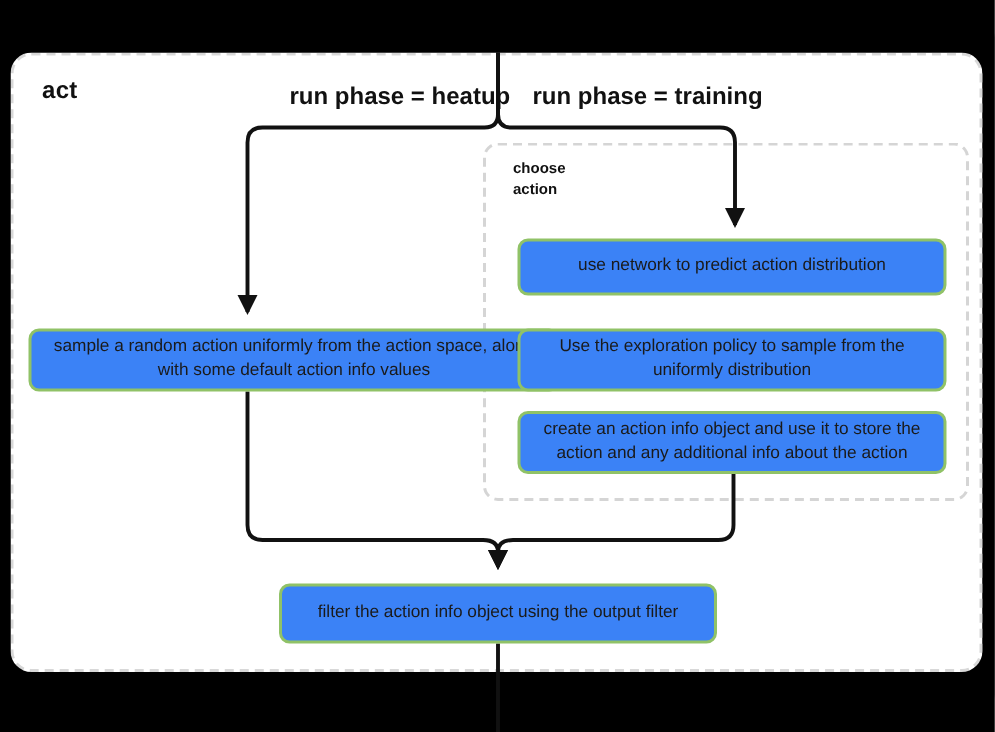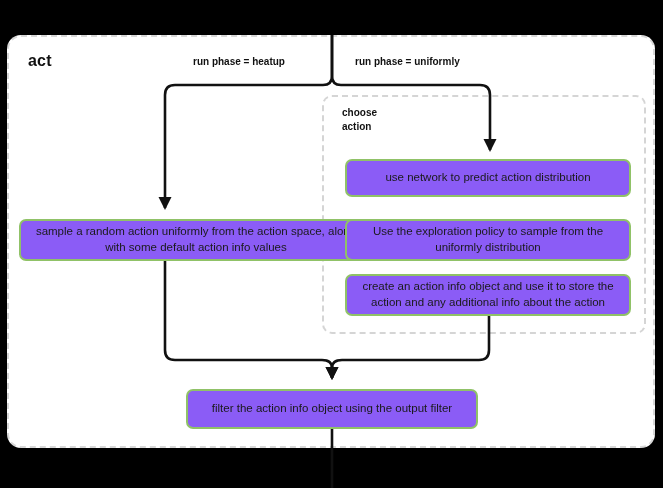--- a/index.html
+++ b/index.html
@@ -55,21 +55,21 @@
     top: 106px;
     font-size: 10px;
     font-weight: bold;
     color: #111111;
     line-height: 1.35;
     width: 120px;
   }
   
   .node {
     position: absolute;
-    background: #8b5cf6;
+    background: #3b82f6;
     border: 2px solid #90c267;
     border-radius: 7px;
     box-sizing: border-box;
     display: flex;
     align-items: center;
     justify-content: center;
     text-align: center;
     font-size: 11.5px;
     color: #1a1a1a;
     line-height: 1.35;
@@ -77,21 +77,21 @@
   }
   #node-sample   { left: 19px;  top: 219px; width: 354px; height: 42px; }
   #node-predict  { left: 345px; top: 159px; width: 286px; height: 38px; }
   #node-explore  { left: 345px; top: 219px; width: 286px; height: 42px; }
   #node-create   { left: 345px; top: 274px; width: 286px; height: 42px; }
   #node-filter   { left: 186px; top: 389px; width: 292px; height: 40px; }
 
   
   .edge-label {
     position: absolute;
-    font-size: 10px;
+    font-size: 16px;
     font-weight: bold;
     color: #111111;
     white-space: nowrap;
   }
   #label-heatup   { left: 193px; top: 56px; }
   #label-training { left: 355px; top: 56px; }
 
   #edges {
     position: absolute;
     left: 0; top: 0;
@@ -123,21 +123,21 @@
     <path d="M 332,35 L 332,76 Q 332,85 341,85 L 480,85 Q 490,85 490,95 L 490,150" fill="none" stroke="#111111" stroke-width="2.6" marker-end="url(#arrow)"></path>
 
     <path d="M 165,261 L 165,350 Q 165,360 175,360 L 322,360 Q 332,360 332,368 L 332,378" fill="none" stroke="#111111" stroke-width="2.6" marker-end="url(#arrow)"></path>
 
     <path d="M 489,316 L 489,350 Q 489,360 479,360 L 342,360 Q 332,360 332,368 L 332,378" fill="none" stroke="#111111" stroke-width="2.6" marker-end="url(#arrow)"></path>
 
     <path d="M 332,429 L 332,488" fill="none" stroke="#111111" stroke-width="2.6"></path>
   </svg>
 
   <div class="edge-label" id="label-heatup">run phase = heatup</div>
-  <div class="edge-label" id="label-training">run phase = uniformly</div>
+  <div class="edge-label" id="label-training">run phase = training</div>
 
   <div class="node" id="node-sample">sample a random action uniformly from the action space, along with some default action info values</div>
   <div class="node" id="node-predict">use network to predict action distribution</div>
   <div class="node" id="node-explore">Use the exploration policy to sample from the uniformly distribution</div>
   <div class="node" id="node-create">create an action info object and use it to store the action and any additional info about the action</div>
   <div class="node" id="node-filter">filter the action info object using the output filter</div>
 
 </div>
 
 </body></html>

